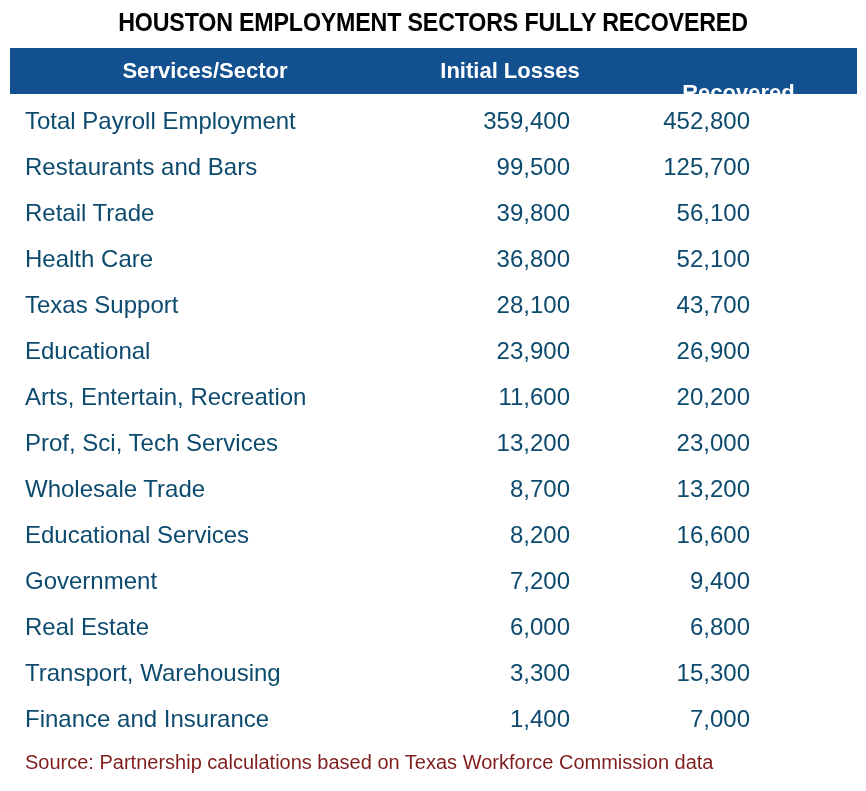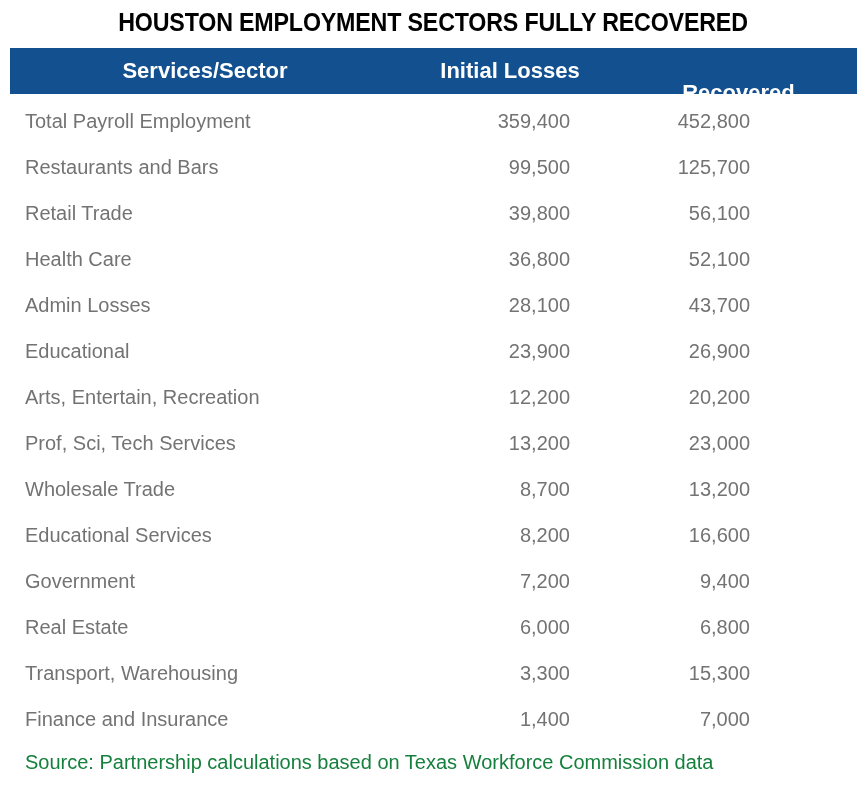--- a/index.html
+++ b/index.html
@@ -70,22 +70,22 @@
     top: 98px;
     width: 866px;
   }
   .row {
     display: flex;
     align-items: center;
     height: 46px;
     box-sizing: border-box;
   }
   .cell {
-    font-size: 20px;
-    color: #737373;
+    font-size: 24px;
+    color: #0c4a6e;
     white-space: nowrap;
     line-height: 46px;
   }
   .c-label {
     width: 430px;
     padding-left: 25px;
     box-sizing: border-box;
     text-align: left;
   }
   .c-initial {
@@ -99,21 +99,21 @@
     padding-right: 60px;
     box-sizing: border-box;
   }
 
   
   .source-note {
     position: absolute;
     left: 25px;
     top: 748px;
     font-size: 20px;
-    color: #15803d;
+    color: #7f1d1d;
     white-space: nowrap;
     line-height: 28px;
   }
 </style>
 </head>
 <body>
 
 <div class="figure">
 
   <div class="chart-title">HOUSTON EMPLOYMENT SECTORS FULLY RECOVERED</div>
@@ -139,32 +139,32 @@
         <div class="cell c-label">Retail Trade</div>
         <div class="cell c-initial">39,800</div>
         <div class="cell c-recovered">56,100</div>
       </div>
       <div class="row">
         <div class="cell c-label">Health Care</div>
         <div class="cell c-initial">36,800</div>
         <div class="cell c-recovered">52,100</div>
       </div>
       <div class="row">
-        <div class="cell c-label">Admin Losses</div>
+        <div class="cell c-label">Texas Support</div>
         <div class="cell c-initial">28,100</div>
         <div class="cell c-recovered">43,700</div>
       </div>
       <div class="row">
         <div class="cell c-label">Educational</div>
         <div class="cell c-initial">23,900</div>
         <div class="cell c-recovered">26,900</div>
       </div>
       <div class="row">
         <div class="cell c-label">Arts, Entertain, Recreation</div>
-        <div class="cell c-initial">12,200</div>
+        <div class="cell c-initial">11,600</div>
         <div class="cell c-recovered">20,200</div>
       </div>
       <div class="row">
         <div class="cell c-label">Prof, Sci, Tech Services</div>
         <div class="cell c-initial">13,200</div>
         <div class="cell c-recovered">23,000</div>
       </div>
       <div class="row">
         <div class="cell c-label">Wholesale Trade</div>
         <div class="cell c-initial">8,700</div>

